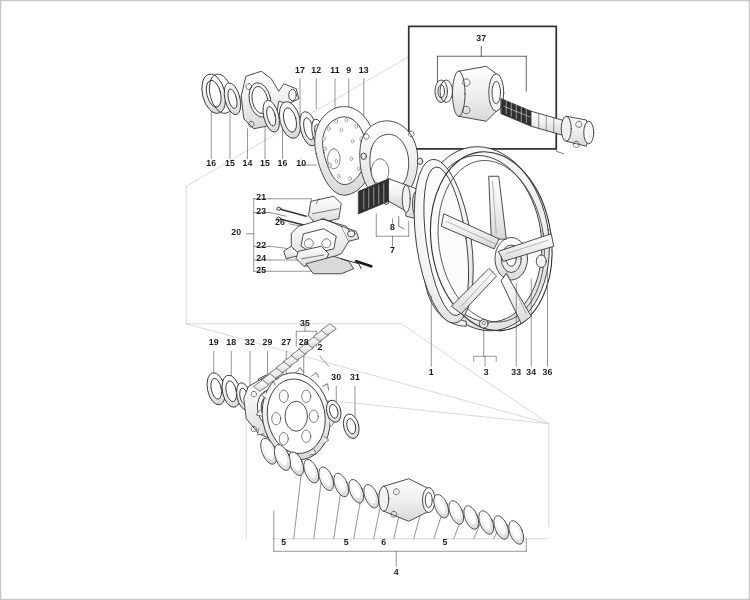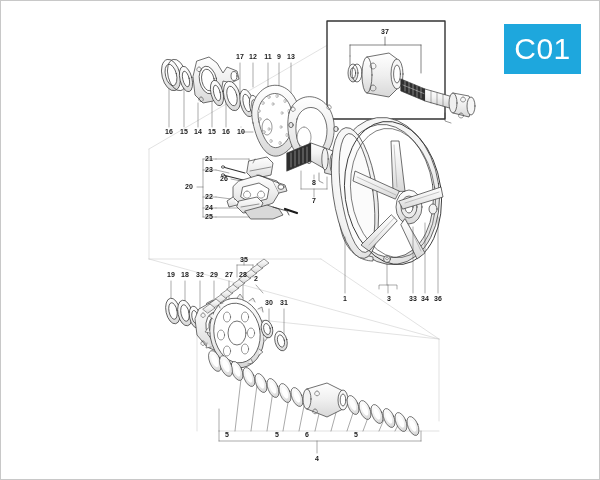--- a/index.html
+++ b/index.html
@@ -504,21 +504,20 @@
         </g>
         <g fill="#ffffff" stroke="none">
           <ellipse cx="214" cy="360" rx="3" ry="6.6" transform="rotate(-22 214 360)"></ellipse>
           <ellipse cx="225" cy="365" rx="3" ry="6.6" transform="rotate(-22 225 365)"></ellipse>
         </g>
       </g>
 
     </g>
   </svg>
 
-  <div id="badge">C01</div>
 
   <div id="callout-layer">
       <div class="callout" style="left: 239px; top: 52px;">17</div>
       <div class="callout" style="left: 252px; top: 52px;">12</div>
       <div class="callout" style="left: 267px; top: 52px;">11</div>
       <div class="callout" style="left: 278px; top: 52px;">9</div>
       <div class="callout" style="left: 290px; top: 52px;">13</div>
       <div class="callout" style="left: 168px; top: 127px;">16</div>
       <div class="callout" style="left: 183px; top: 127px;">15</div>
       <div class="callout" style="left: 197px; top: 127px;">14</div>

